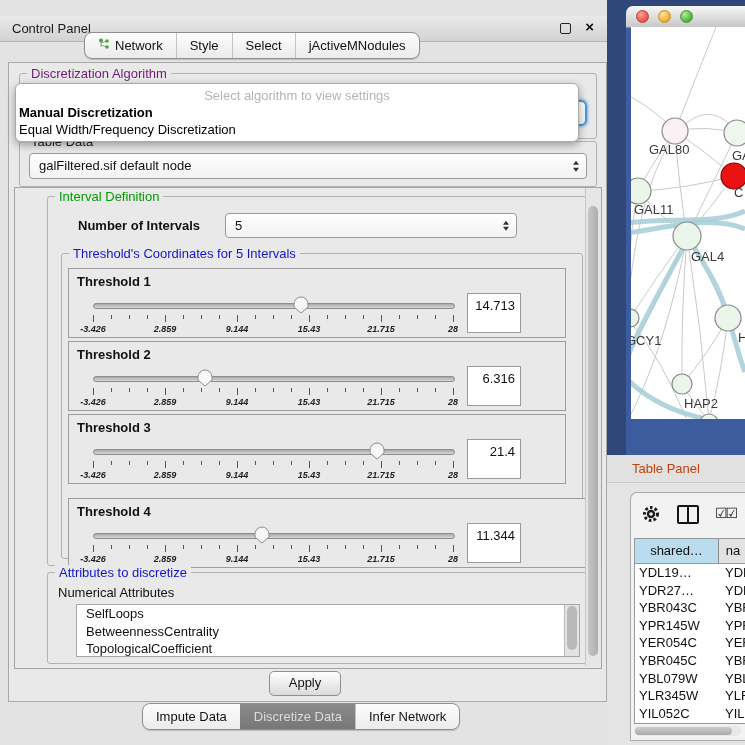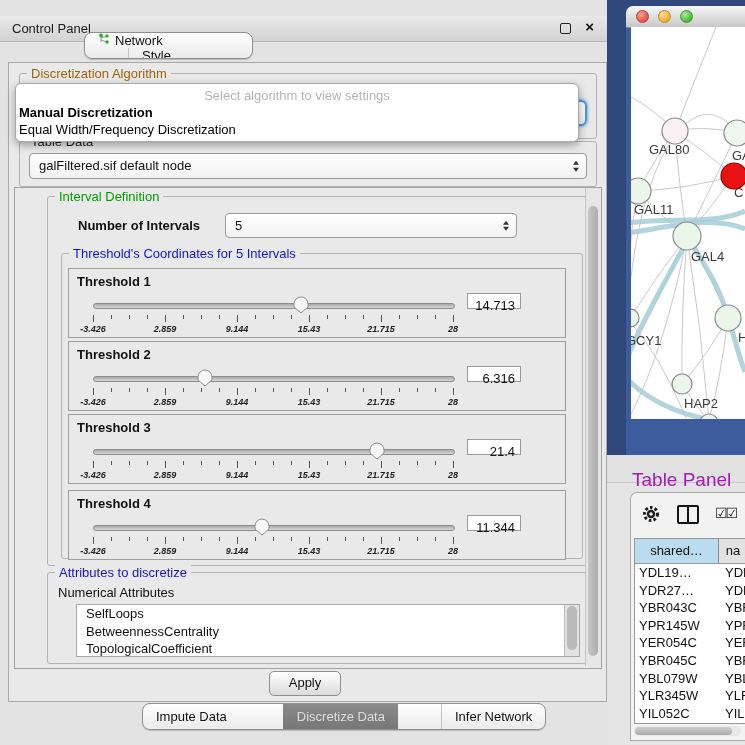--- a/index.html
+++ b/index.html
@@ -9,33 +9,33 @@
   
   .control-panel{position:absolute;left:0;top:0;width:607px;height:745px;background:#e3e3e3;}
   .titlebar{position:absolute;left:0;top:16px;width:100%;height:25px;
             background:linear-gradient(#e9e9e9,#d3d3d3);border-bottom:1px solid #b4b4b4;}
   .titlebar .title{position:absolute;left:12px;top:5px;font-size:13px;color:#1a1a1a;}
   .float-btn{position:absolute;right:36px;top:7px;width:9px;height:9px;border:1.5px solid #222;border-radius:2px;background:transparent;}
   .close-btn{position:absolute;right:13px;top:2px;font-size:15px;font-weight:900;color:#111;}
 
   .tabbar{display:flex;border:1px solid #8f8f8f;border-radius:8px;overflow:hidden;
           background:linear-gradient(#fdfdfd,#ebebeb);box-shadow:0 1px 1px rgba(0,0,0,.18);}
-  #topTabs{position:absolute;left:84px;top:32px;height:25px;flex-direction:column;}
+  #topTabs{position:absolute;left:84px;top:32px;height:25px;}
   #bottomTabs{position:absolute;left:142px;top:703px;height:25px;}
   .tab{display:flex;align-items:center;gap:5px;padding:0 13px;font-size:13px;color:#111;white-space:nowrap;}
-  .tab + .tab{border-left:1px solid #c3c3c3;margin-left:43px;}
+  .tab + .tab{border-left:1px solid #c3c3c3;}
   .tab.selected{background:linear-gradient(#8a8a8a,#777);color:#dcdcdc;border-left-color:transparent;}
 
   .cp-body{position:absolute;left:8px;top:62px;width:597px;height:638px;border:1px solid #a8a8a8;background:#e9e9e9;}
 
   .groupbox{position:absolute;border:1px solid #b2b2b2;border-radius:3px;}
   .groupbox>.gtitle{position:absolute;top:-8px;left:7px;background:#e9e9e9;padding:0 4px;font-size:13px;}
   .gtitle.green{color:#00a000;}
   .gtitle.blue{color:#1414cc;}
-  .gtitle.gray{color:#a16207;}
+  .gtitle.gray{color:#701a75;}
 
   .combo{position:relative;background:linear-gradient(#ffffff,#f2f2f2);border:1px solid #9a9a9a;
          border-radius:4px;font-size:13px;box-sizing:border-box;}
   .combo .cval{position:absolute;left:9px;top:4px;white-space:nowrap;}
   .stepper{position:absolute;right:7px;top:50%;transform:translateY(-50%);}
   .stepper .up{width:0;height:0;border-left:3.5px solid transparent;border-right:3.5px solid transparent;border-bottom:4.5px solid #333;}
   .stepper .dn{width:0;height:0;border-left:3.5px solid transparent;border-right:3.5px solid transparent;border-top:4.5px solid #333;margin-top:2.5px;}
   .combo.focus{border:2px solid #4d92d8;box-shadow:0 0 3px 1px #7ab1e2;border-radius:6px;}
 
   #algoGroup{left:10px;top:10px;width:576px;height:64px;}
@@ -55,21 +55,21 @@
   .tbox{position:absolute;left:6px;width:496px;height:68px;border:1px solid #9d9d9d;background:#e9e9e9;}
   .tbox .tlabel{position:absolute;left:8px;top:5px;font-weight:bold;}
   .slider{position:absolute;left:24px;top:26px;width:360px;height:40px;}
   .track{position:absolute;left:0;top:8px;width:100%;height:4px;border:1px solid #8d8d8d;border-radius:3px;
          background:linear-gradient(#a9a9a9,#d8d8d8);}
   .thumb{position:absolute;top:1px;margin-left:-8px;}
   .ticks{position:absolute;left:0;top:20px;width:100%;height:8px;}
   .tick{position:absolute;top:0;width:1px;background:#555;}
   .slabels{position:absolute;left:0;top:29px;width:100%;height:10px;font-style:italic;}
   .slabel{position:absolute;transform:translateX(-50%);font-size:9px;font-weight:bold;color:#222;white-space:nowrap;}
-  .tvalue{position:absolute;left:398px;top:24px;width:54px;height:16px;background:#fff;border:1px solid #9a9a9a;
+  .tvalue{position:absolute;left:398px;top:24px;width:54px;height:40px;background:#fff;border:1px solid #9a9a9a;
           font-size:13px;text-align:right;padding:4px 5px 0 0;box-sizing:border-box;}
 
   #attrsGroup{left:32px;top:384px;width:538px;height:90px;}
   #attrsLabel{position:absolute;left:10px;top:12px;font-weight:normal;}
   #attrsList{position:absolute;left:28px;top:31px;width:504px;height:53px;background:#fff;border:1px solid #a8a8a8;overflow:hidden;box-sizing:border-box;}
   .attr-item{padding-left:9px;line-height:17.5px;white-space:nowrap;}
   #attrsScroll{position:absolute;right:0;top:0;width:14px;height:100%;background:#e3e3e3;border-left:1px solid #bbb;}
   #attrsScrollThumb{position:absolute;left:1.5px;top:1px;width:10px;height:44px;background:#b9b9b9;border-radius:5px;}
 
   .apply-btn{position:absolute;left:260px;top:608px;width:70px;height:23px;border:1px solid #8f8f8f;border-radius:5px;
@@ -88,21 +88,21 @@
                 border-top-left-radius:7px;border-bottom:1px solid #8a8a8a;}
   .light{position:absolute;top:4px;width:13px;height:13px;border-radius:50%;box-sizing:border-box;}
   .light.red{left:10px;background:radial-gradient(circle at 35% 30%,#fba49d,#ed5f56 55%,#c8443c);border:1px solid #b4433c;}
   .light.yellow{left:32px;background:radial-gradient(circle at 35% 30%,#ffe2a0,#f6b53d 55%,#d3962b);border:1px solid #c08e2c;}
   .light.green{left:54px;background:radial-gradient(circle at 35% 30%,#b5e8a6,#59c146 55%,#3f9e31);border:1px solid #46992f;}
   .net-canvas{position:absolute;left:5px;top:21px;width:114px;height:392px;background:#fff;overflow:hidden;}
 
   
   .table-panel{position:absolute;left:607px;top:455px;width:138px;height:290px;background:#e4e4e4;}
   .tp-header{position:absolute;left:0;top:0;width:100%;height:27px;background:#e1e1e1;border-bottom:1px solid #cacaca;}
-  .tp-header .tp-title{position:absolute;left:25px;top:14px;font-size:19px;color:#a21caf;}
+  .tp-header .tp-title{position:absolute;left:25px;top:6px;font-size:13px;color:#c2410c;}
   .tp-panel{position:absolute;left:23px;top:37px;width:115px;height:247px;background:#f2f2f2;
             border:1px solid #aaa;border-right:none;border-radius:7px 0 0 0;}
   .tp-toolbar{position:absolute;left:0;top:0;width:100%;height:44px;}
   .gear{position:absolute;left:10px;top:11px;}
   .split-icon{position:absolute;left:46px;top:12px;width:18px;height:15px;border:2px solid #141414;border-radius:2px;}
   .split-icon::after{content:"";position:absolute;left:8px;top:0;width:2px;height:15px;background:#141414;}
   .checks{position:absolute;left:84px;top:12px;font-size:14px;color:#222;letter-spacing:-2px;}
   .tp-table{position:absolute;left:3px;top:45px;width:113px;height:186px;background:#fff;border:1px solid #999;border-right:none;overflow:hidden;box-sizing:border-box;}
   .tp-thead{display:flex;height:24px;border-bottom:1px solid #9a9a9a;font-size:13px;}
   .tp-th1{width:84px;background:#badcef;border-right:1px solid #8a8a8a;text-align:center;line-height:24px;box-sizing:border-box;}
@@ -300,21 +300,21 @@
                     <span class="slabel" style="left: 60%;">15.43</span>
                     <span class="slabel" style="left: 80%;">21.715</span>
                     <span class="slabel" style="left: 100%;">28</span>
                   </div>
                   <div class="thumb" style="left: 78.9983%;"><svg width="16" height="18" viewBox="0 0 16 18">
                       <path d="M1,8 a7,7 0 0 1 14,0 l0,3 -7,6 -7,-6 z" fill="#f7f7f7" stroke="#8e8e8e" stroke-width="1"></path>
                     </svg></div>
                 </div>
                 <div class="tvalue">21.4</div>
               </div>
-              <div class="tbox" style="top: 236px;">
+              <div class="tbox" style="top: 244px; padding-left: 36px;">
                 <div class="tlabel">Threshold 4</div>
                 <div class="slider">
                   <div class="track"></div>
                   <div class="ticks">
                     <div class="tick" style="left: 0%; height: 7px;"></div>
                     <div class="tick" style="left: 5%; height: 4px;"></div>
                     <div class="tick" style="left: 10%; height: 4px;"></div>
                     <div class="tick" style="left: 15%; height: 4px;"></div>
                     <div class="tick" style="left: 20%; height: 7px;"></div>
                     <div class="tick" style="left: 25%; height: 4px;"></div>

